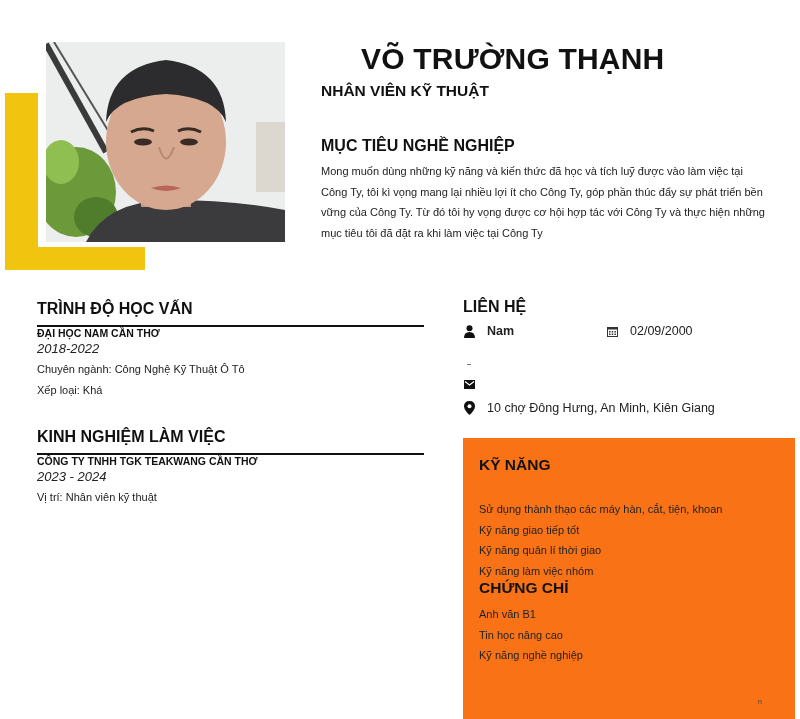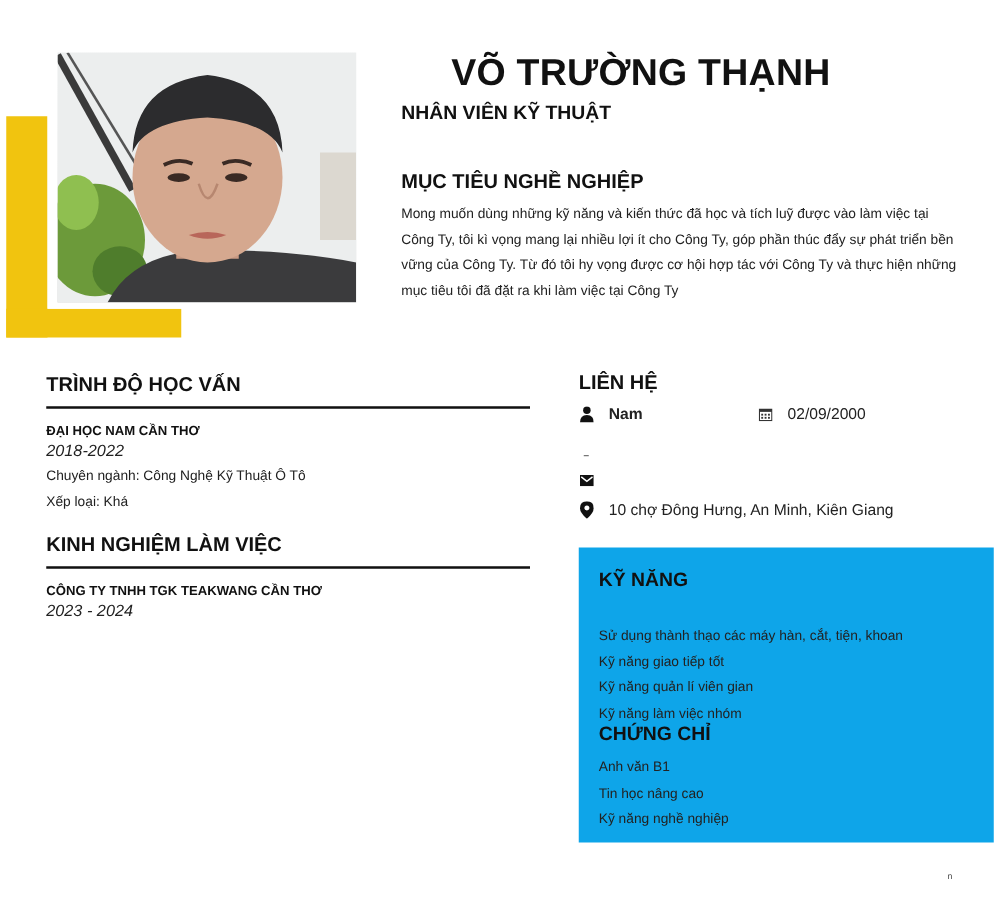--- a/index.html
+++ b/index.html
@@ -21,33 +21,33 @@
 
     .left-col { position: absolute; left: 37px; width: 387px; }
     .sec-title { font-size: 16px; font-weight: bold; color: #111; white-space: nowrap; }
     .sec-rule { height: 1.5px; background: #111; margin-top: 7px; }
     .entry-title { font-size: 10.5px; font-weight: bold; color: #111; white-space: nowrap; }
     .entry-date { font-size: 13px; font-style: italic; color: #222; }
     .entry-line { font-size: 11px; color: #222; }
 
     .edu { top: 300px; }
     .exp { top: 428px; }
-    .edu .entry-title, .exp .entry-title { margin-top: 12px; }
+    .edu .entry-title, .exp .entry-title { }
     .row { height: 20.5px; line-height: 20.5px; }
 
     .contact-title { position: absolute; left: 463px; top: 298px; font-size: 16px; font-weight: bold; color: #111; }
     .contact-item { position: absolute; display: flex; align-items: center; font-size: 12.5px; color: #222; white-space: nowrap; }
     .contact-item .ic { width: 12px; height: 14px; display: inline-flex; align-items: center; justify-content: center; margin-right: 12px; }
     .ci-gender { left: 463px; top: 324px; font-weight: bold; }
     .ci-dob { left: 606px; top: 324px; }
     .ci-phone { left: 463px; top: 356px; height: 10px; overflow: hidden; }
     .ci-email { left: 463px; top: 377px; }
     .ci-address { left: 463px; top: 401px; }
 
-    .panel { position: absolute; left: 463px; top: 438px; width: 332px; height: 236px; background: #0ea5e9; }
+    .panel { position: absolute; left: 463px; top: 438px; width: 332px; height: 281px; background: #f97316; }
     .panel-title { position: absolute; left: 16px; font-size: 15.5px; font-weight: bold; color: #111; white-space: nowrap; }
     .panel-list { position: absolute; left: 16px; font-size: 11px; color: #222; }
     .panel-list div { height: 20.7px; line-height: 20.7px; white-space: nowrap; }
     .skills-title { top: 18px; }
     .skills-list { top: 43px; margin-top: 18px; }
     .certs-title { top: 141px; }
     .certs-list { top: 166px; }
     .corner-mark { position: absolute; left: 295px; top: 260px; font-size: 7px; color: #444; }
   </style>
 </head>
@@ -91,20 +91,21 @@
   <div class="entry-date row">2018-2022</div>
   <div class="entry-line row">Chuyên ngành: Công Nghệ Kỹ Thuật Ô Tô</div>
   <div class="entry-line row">Xếp loại: Khá</div>
 </div>
 
 <div class="left-col exp">
   <div class="sec-title">KINH NGHIỆM LÀM VIỆC</div>
   <div class="sec-rule"></div>
   <div class="entry-title">CÔNG TY TNHH TGK TEAKWANG CẦN THƠ</div>
   <div class="entry-date row">2023 - 2024</div>
+  <div class="entry-line row">Vị trí: Nhân viên kỹ thuật</div>
 </div>
 
 <div class="contact-title">LIÊN HỆ</div>
 
 <div class="contact-item ci-gender">
   <span class="ic">
     <svg width="11" height="13" viewBox="0 0 11 13">
         <circle cx="5.5" cy="3.2" r="3" fill="#111"></circle>
         <path d="M0 13 Q0 7 5.5 7 Q11 7 11 13 Z" fill="#111"></path>
       </svg>
@@ -155,21 +156,21 @@
       </svg>
   </span>
   <span>10 chợ Đông Hưng, An Minh, Kiên Giang</span>
 </div>
 
 <div class="panel">
   <div class="panel-title skills-title">KỸ NĂNG</div>
   <div class="panel-list skills-list">
     <div>Sử dụng thành thạo các máy hàn, cắt, tiện, khoan</div>
     <div>Kỹ năng giao tiếp tốt</div>
-    <div>Kỹ năng quản lí viên gian</div>
+    <div>Kỹ năng quản lí thời giao</div>
     <div>Kỹ năng làm việc nhóm</div>
   </div>
   <div class="panel-title certs-title">CHỨNG CHỈ</div>
   <div class="panel-list certs-list">
     <div>Anh văn B1</div>
     <div>Tin học nâng cao</div>
     <div>Kỹ năng nghề nghiệp</div>
   </div>
   <div class="corner-mark">n</div>
 </div>

